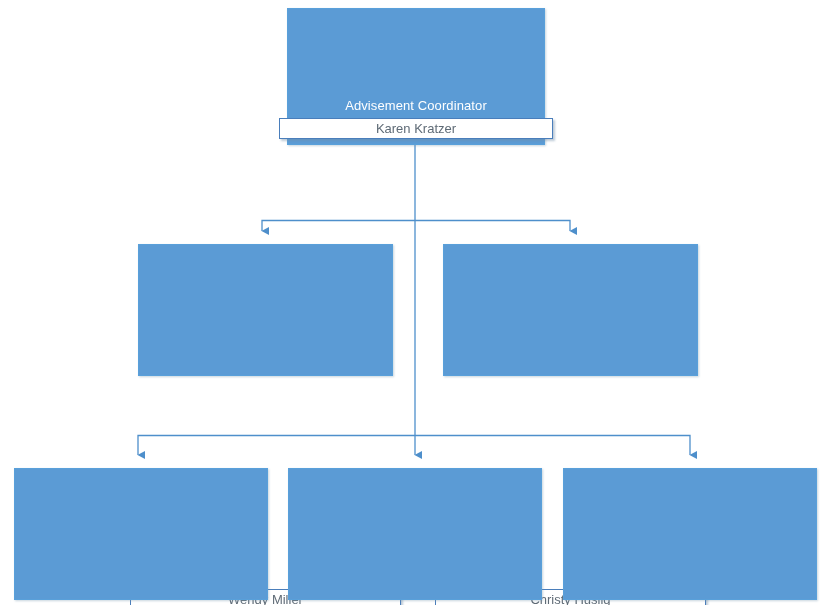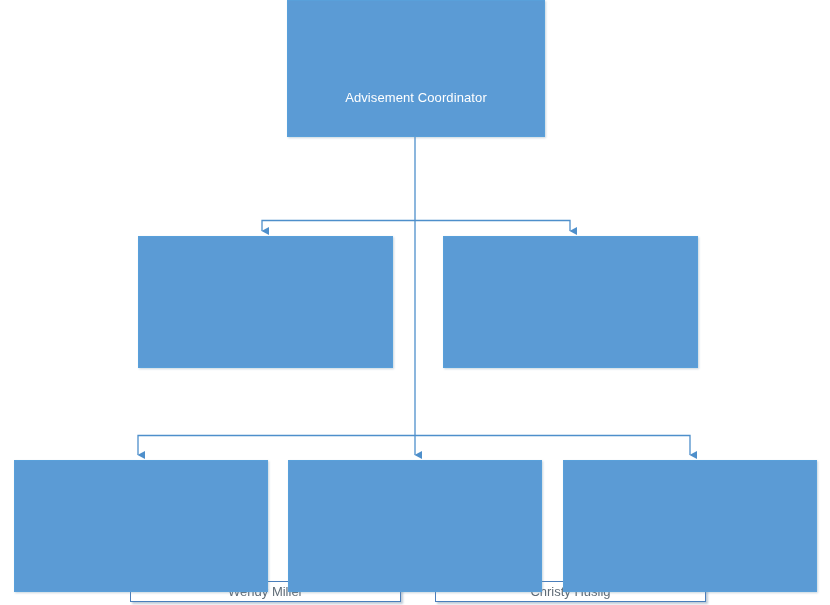--- a/index.html
+++ b/index.html
@@ -21,20 +21,21 @@
   #connector-layer {
     position: absolute;
     left: 0;
     top: 0;
     width: 830px;
     height: 605px;
     pointer-events: none;
   }
   .org-node {
     position: absolute;
+    margin-top: 8px;
   }
   .node-box {
     position: absolute;
     left: 0;
     top: 0;
     width: 100%;
     height: 100%;
     background: #5B9BD5;
     border: 1px solid #59A0DA;
     box-sizing: border-box;
@@ -104,20 +105,23 @@
     <path d="M415,220.5 L262,220.5 L262,231" fill="none" stroke="#4E8FCB" stroke-width="1.3" marker-end="url(#arrow-down)"></path>
     <path d="M415,220.5 L570,220.5 L570,231" fill="none" stroke="#4E8FCB" stroke-width="1.3" marker-end="url(#arrow-down)"></path>
 
     <path d="M415,435.5 L138,435.5 L138,455" fill="none" stroke="#4E8FCB" stroke-width="1.3" marker-end="url(#arrow-down)"></path>
     <path d="M415,435.5 L690,435.5 L690,455" fill="none" stroke="#4E8FCB" stroke-width="1.3" marker-end="url(#arrow-down)"></path>
   </svg>
 
   <div class="org-node" id="node-coordinator">
     <div class="node-box"></div>
     <div class="node-title">Advisement Coordinator</div>
+    <div class="node-name-box">
+      <span class="node-name">Karen Kratzer</span>
+    </div>
   </div>
 
   <div class="org-node" id="node-advisor-wendy">
     <div class="node-box"></div>
     <div class="node-title">Academic Advisor</div>
     <div class="node-name-box">
       <span class="node-name">Wendy Miller</span>
     </div>
   </div>
 

